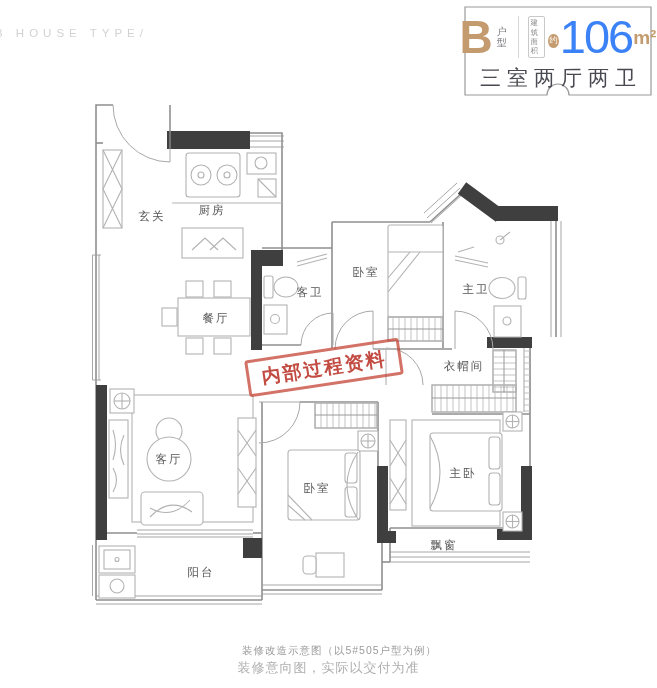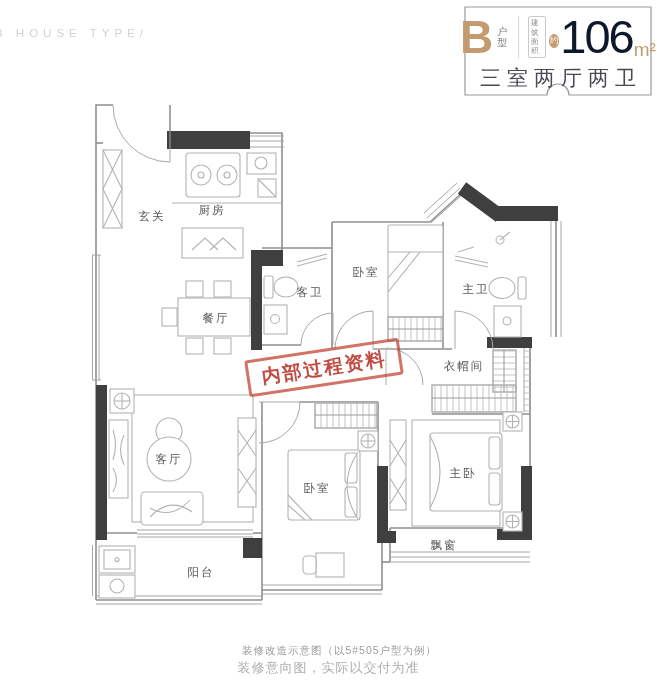--- a/index.html
+++ b/index.html
@@ -18,22 +18,22 @@
   .header-content{position:absolute;left:0;top:0;width:100%;height:100%;
     display:flex;flex-direction:column;align-items:center;justify-content:flex-start;padding-top:7px;box-sizing:border-box;}
   .hrow1{display:flex;align-items:center;justify-content:center;height:48px;}
   .type-letter{font-size:46px;line-height:44px;color:#C49B6E;font-weight:600;}
   .type-label{display:flex;flex-direction:column;font-size:10px;line-height:1.15;color:#77777d;margin-left:4px;letter-spacing:1px;}
   .hdivider{width:1px;height:42px;background:#d5d5d5;margin:0 9px 0 10px;}
   .area-box{border:1px solid #c9c9c9;border-radius:2px;font-size:7.5px;line-height:1.25;color:#8a8a8a;
     padding:1px 2px;text-align:left;letter-spacing:0.5px;}
   .approx-circle{width:14px;height:14px;border-radius:50%;background:#C49B6E;color:#fff;font-size:8.5px;
     display:flex;align-items:center;justify-content:center;margin-left:3px;margin-right:1px;position:relative;top:4px;}
-  .area-value{font-size:47px;line-height:44px;color:#0f172a;font-weight:500;letter-spacing:-2px;}
-  .area-unit{font-size:19px;color:#C49B6E;font-weight:400;align-self:flex-end;margin-bottom:0;margin-left:1px;}
+  .area-value{font-size:47px;line-height:44px;color:#3b82f6;font-weight:500;letter-spacing:-2px;}
+  .area-unit{font-size:19px;color:#C49B6E;font-weight:700;align-self:flex-end;margin-bottom:12px;margin-left:1px;}
   .hrow2{margin-top:3px;font-size:21px;font-weight:normal;color:#494952;letter-spacing:6px;text-indent:6px;white-space:nowrap;}
   
   .stamp{
     position:absolute;left:246px;top:349px;width:150px;height:31px;
     border:3px solid rgba(194,59,45,0.72);border-radius:3px;
     color:rgba(185,50,40,0.88);font-size:19px;font-weight:bold;letter-spacing:2px;
     line-height:31px;text-align:center;transform:rotate(-8.5deg);
     background:rgba(255,255,255,0.12);white-space:nowrap;
   }
   

